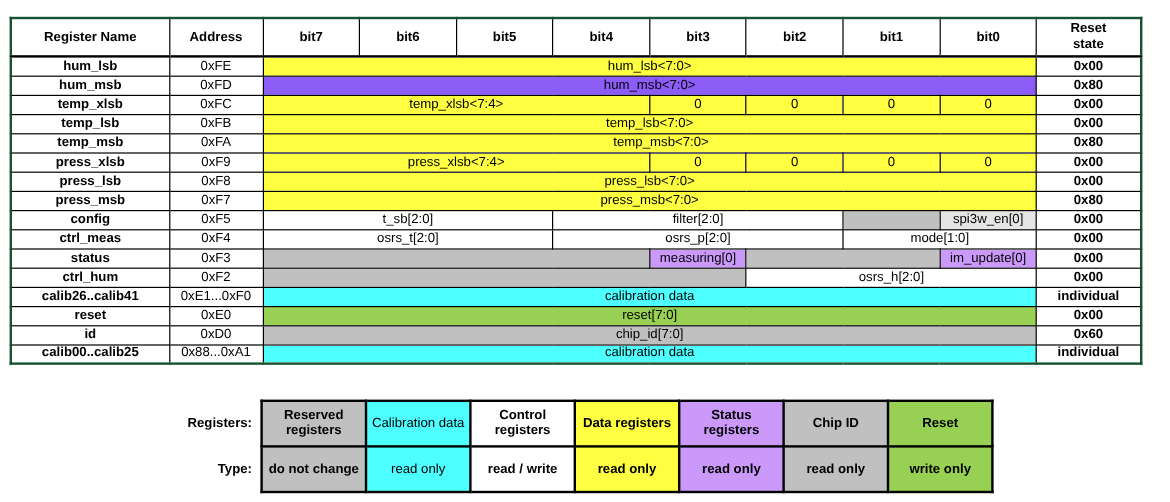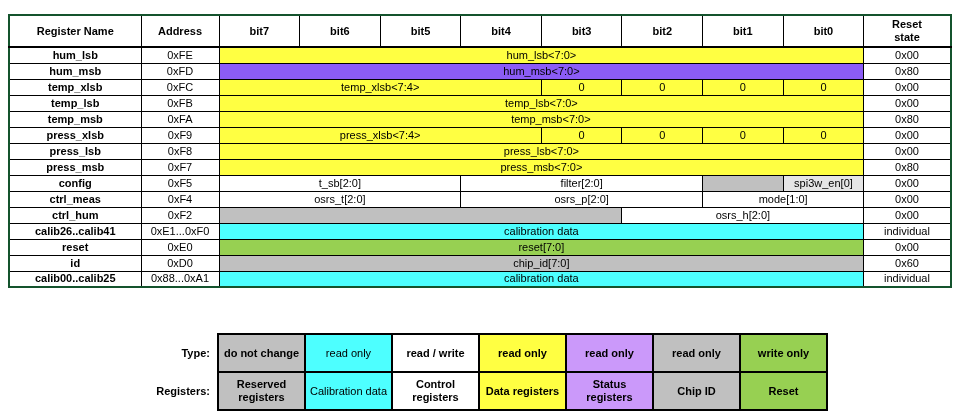--- a/index.html
+++ b/index.html
@@ -32,21 +32,21 @@
     font-weight: bold;
     height: 30px;
     border-bottom: 2px solid #000;
     background: #fff;
   }
   .regmap thead th.reset-head { white-space: pre-line; }
   .regmap tbody tr { height: 16px; }
   .regmap td.name  { font-weight: bold; background: #fff; }
   .regmap td.addr  { font-weight: normal; background: #fff; }
   .regmap td.field { font-weight: normal; }
-  .regmap td.reset { font-weight: normal; background: #fff; }
+  .regmap td.reset { font-weight: bold; background: #fff; }
 
   col.c-name  { width: 132px; }
   col.c-addr  { width: 78px; }
   col.c-bit   { width: 80.6px; }
   col.c-reset { width: 87px; }
 
   
   .legend {
     position: absolute; left: 130px; top: 333px;
   }
@@ -170,20 +170,29 @@
       </tr>
       <tr>
         <td class="name">ctrl_meas</td>
         <td class="addr">0xF4</td>
         <td class="field" colspan="3" style="background-color: rgb(255, 255, 255);">osrs_t[2:0]</td>
         <td class="field" colspan="3" style="background-color: rgb(255, 255, 255);">osrs_p[2:0]</td>
         <td class="field" colspan="2" style="background-color: rgb(255, 255, 255);">mode[1:0]</td>
         <td class="reset">0x00</td>
       </tr>
       <tr>
+        <td class="name">status</td>
+        <td class="addr">0xF3</td>
+        <td class="field" colspan="4" style="background-color: rgb(192, 192, 192);"></td>
+        <td class="field" colspan="1" style="background-color: rgb(203, 153, 250);">measuring[0]</td>
+        <td class="field" colspan="2" style="background-color: rgb(192, 192, 192);"></td>
+        <td class="field" colspan="1" style="background-color: rgb(203, 153, 250);">im_update[0]</td>
+        <td class="reset">0x00</td>
+      </tr>
+      <tr>
         <td class="name">ctrl_hum</td>
         <td class="addr">0xF2</td>
         <td class="field" colspan="5" style="background-color: rgb(192, 192, 192);"></td>
         <td class="field" colspan="3" style="background-color: rgb(255, 255, 255);">osrs_h[2:0]</td>
         <td class="reset">0x00</td>
       </tr>
       <tr>
         <td class="name">calib26..calib41</td>
         <td class="addr">0xE1...0xF0</td>
         <td class="field" colspan="8" style="background-color: rgb(77, 255, 255);">calibration data</td>
@@ -205,34 +214,34 @@
         <td class="name">calib00..calib25</td>
         <td class="addr">0x88...0xA1</td>
         <td class="field" colspan="8" style="background-color: rgb(77, 255, 255);">calibration data</td>
         <td class="reset">individual</td>
       </tr>
     </tbody>
 </table>
 
 <table class="legend">
   <tbody>
+      <tr>
+        <td class="legend-label">Registers:</td>
+        <td style="background-color: rgb(192, 192, 192);">Reserved registers</td>
+        <td style="background-color: rgb(77, 255, 255); font-weight: normal;">Calibration data</td>
+        <td style="background-color: rgb(255, 255, 255);">Control registers</td>
+        <td style="background-color: rgb(255, 255, 66);">Data registers</td>
+        <td style="background-color: rgb(203, 153, 250);">Status registers</td>
+        <td style="background-color: rgb(192, 192, 192);">Chip ID</td>
+        <td style="background-color: rgb(151, 208, 82);">Reset</td>
+      </tr>
       <tr>
         <td class="legend-label">Type:</td>
         <td style="background-color: rgb(192, 192, 192);">do not change</td>
         <td style="background-color: rgb(77, 255, 255); font-weight: normal;">read only</td>
         <td style="background-color: rgb(255, 255, 255);">read / write</td>
         <td style="background-color: rgb(255, 255, 66);">read only</td>
         <td style="background-color: rgb(203, 153, 250);">read only</td>
         <td style="background-color: rgb(192, 192, 192);">read only</td>
         <td style="background-color: rgb(151, 208, 82);">write only</td>
       </tr>
-      <tr>
-        <td class="legend-label">Registers:</td>
-        <td style="background-color: rgb(192, 192, 192);">Reserved registers</td>
-        <td style="background-color: rgb(77, 255, 255); font-weight: normal;">Calibration data</td>
-        <td style="background-color: rgb(255, 255, 255);">Control registers</td>
-        <td style="background-color: rgb(255, 255, 66);">Data registers</td>
-        <td style="background-color: rgb(203, 153, 250);">Status registers</td>
-        <td style="background-color: rgb(192, 192, 192);">Chip ID</td>
-        <td style="background-color: rgb(151, 208, 82);">Reset</td>
-      </tr>
     </tbody>
 </table>
 
 </body></html>

